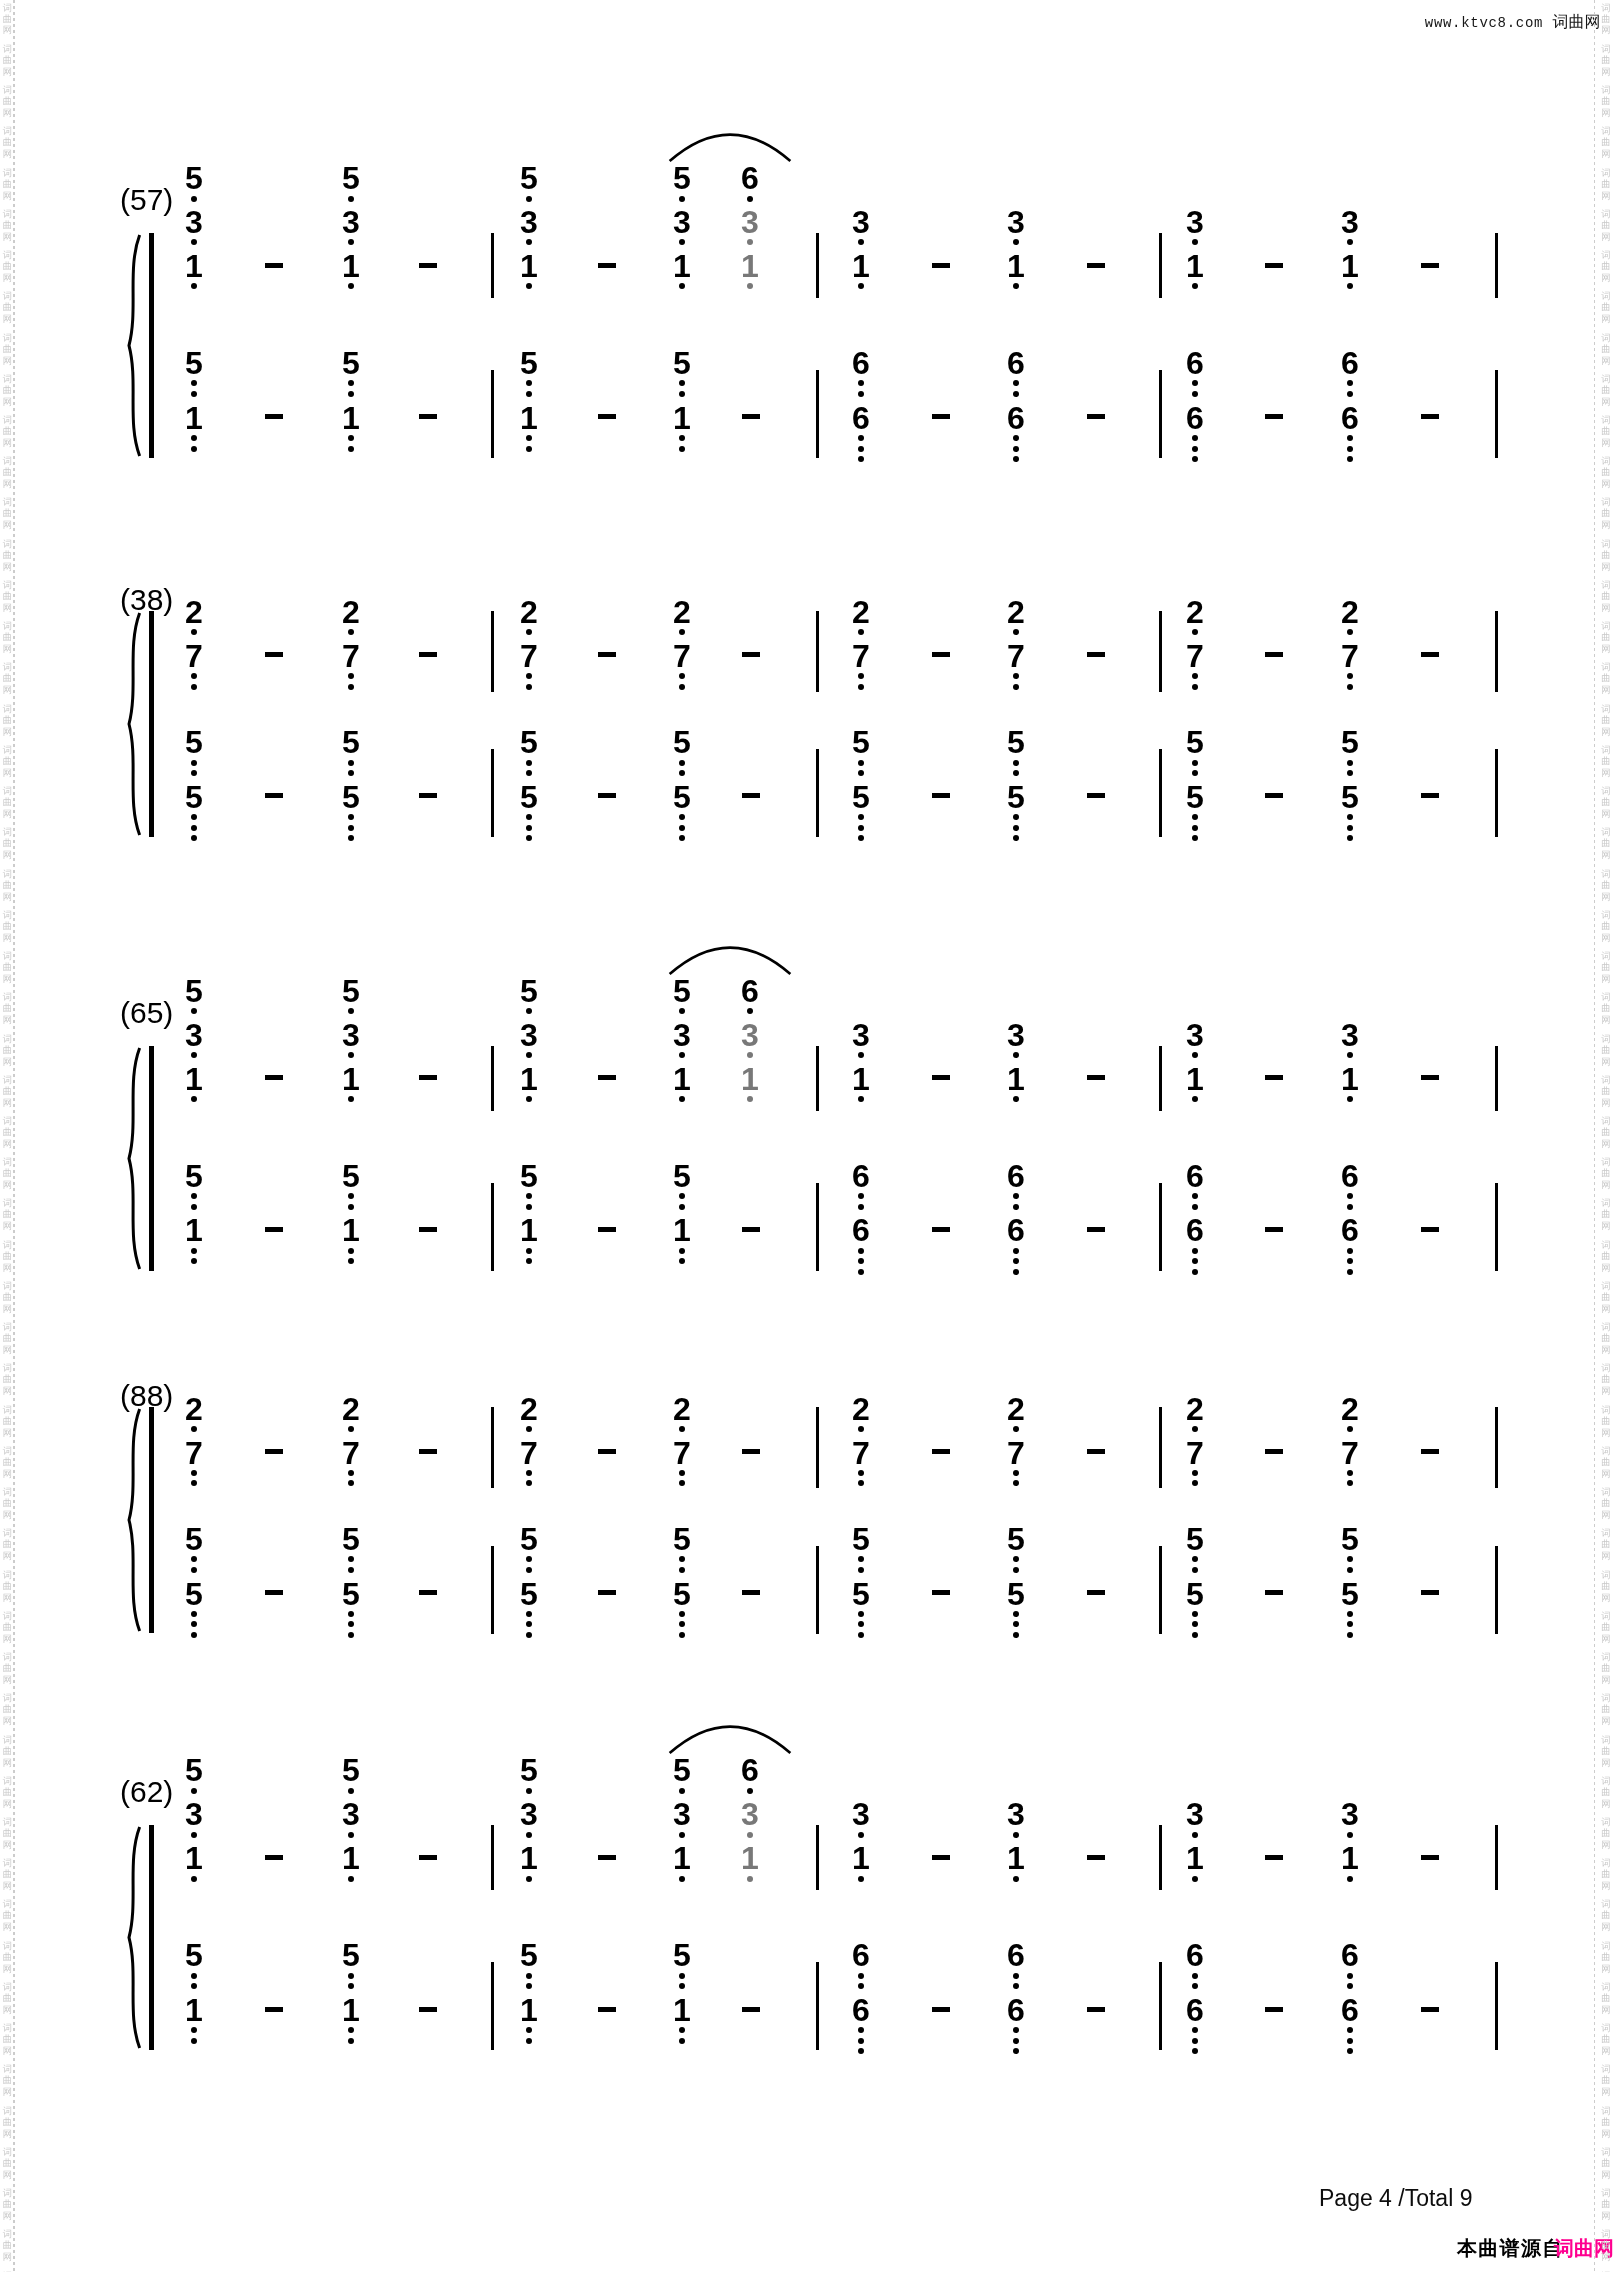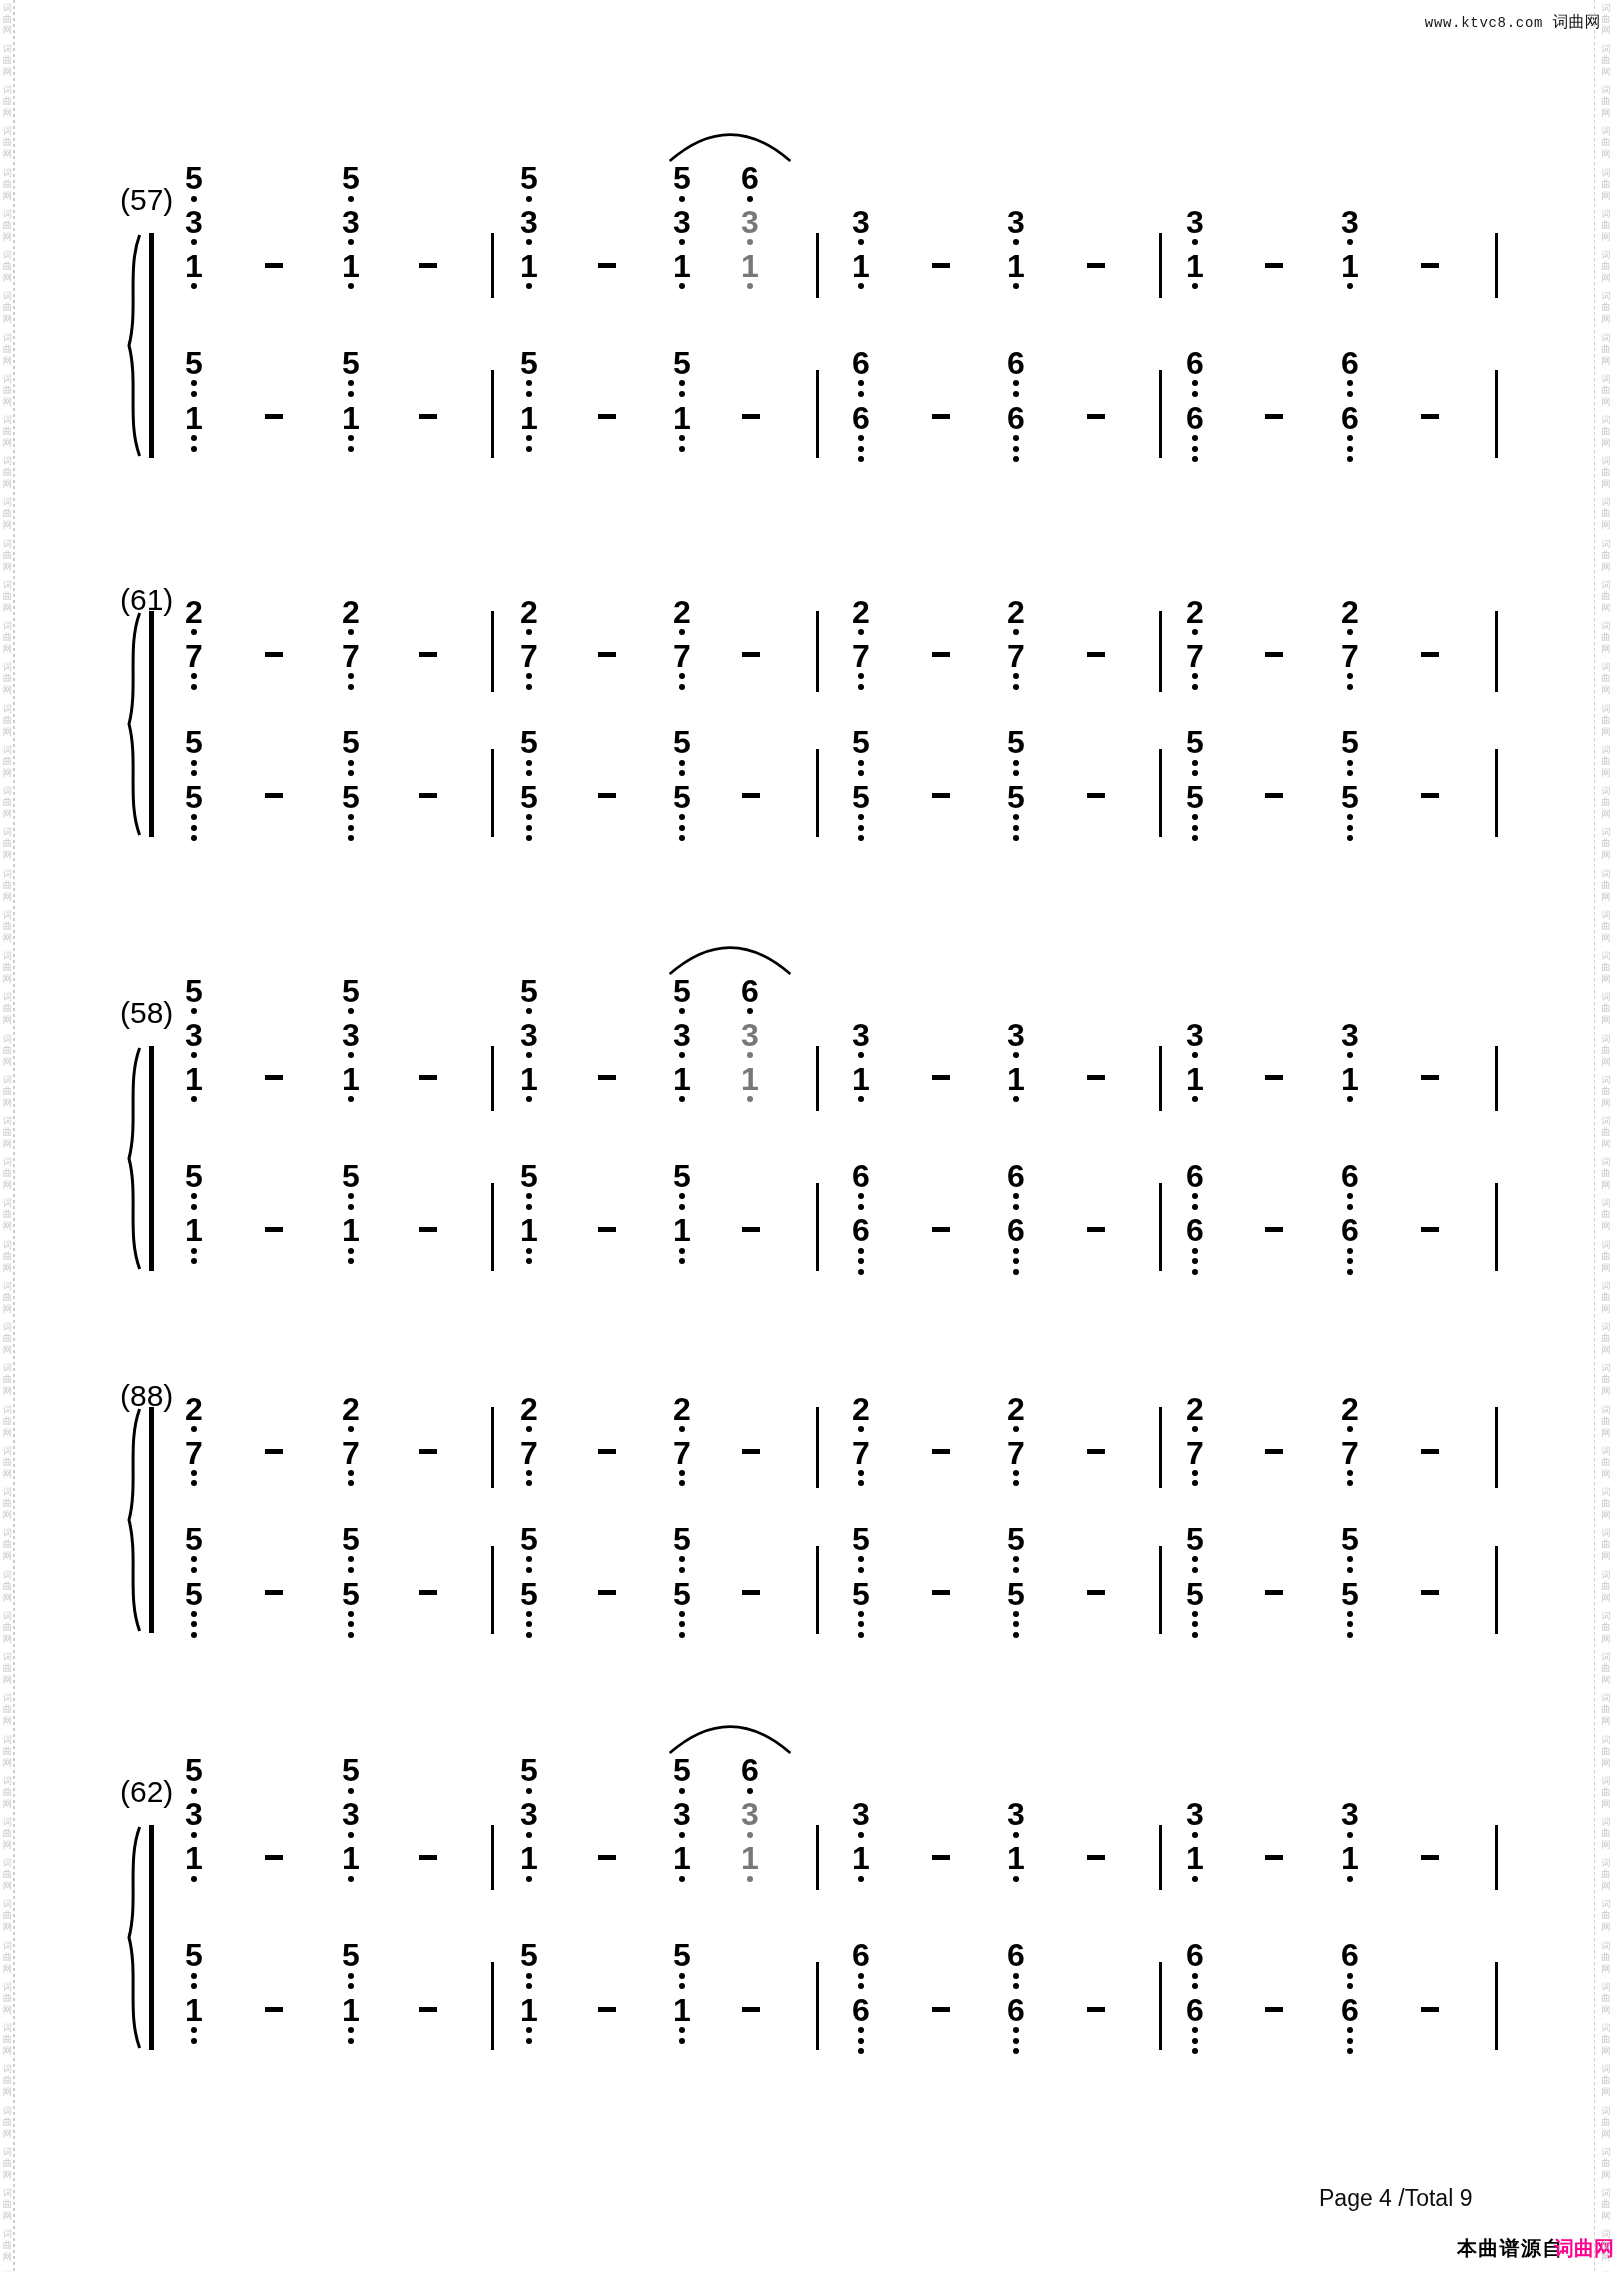--- a/index.html
+++ b/index.html
@@ -209,21 +209,21 @@
             <div class="digit" style="left: 1330px; top: 402px;">6</div>
             <div class="dot" style="left: 1347px; top: 435px;"></div>
             <div class="dot" style="left: 1347px; top: 446px;"></div>
             <div class="dot" style="left: 1347px; top: 456px;"></div>
           </div>
           <div class="dash" style="left: 1421px; top: 414px;"></div>
           <div class="bar" style="left: 1495px; top: 370px; height: 88px;"></div>
         </div>
       </div>
       <div style="position: absolute; left: 0px; top: 0px;">
-        <div class="syslabel" style="left: 120px; top: 585px;">(61)</div>
+        <div class="syslabel" style="left: 120px; top: 585px;">(38)</div>
         <svg width="17.3" height="226" style="left: 125px; top: 611px;" viewBox="0 0 26 340">
           <path d="M 22 3 C 3 54.4, 20 115.60000000000001, 6 170 C 20 224.4, 3 285.59999999999997, 22 337" fill="none" stroke="#000" stroke-width="4.5"></path>
         </svg>
         <div class="startbar" style="left: 149px; top: 611px; height: 226px;"></div>
         <div style="position: absolute; left: 0px; top: 0px;">
           <div style="position: absolute; left: 0px; top: 0px;">
             <div class="digit" style="left: 174px; top: 596px;">2</div>
             <div class="dot" style="left: 191px; top: 629px;"></div>
             <div class="digit" style="left: 174px; top: 640px;">7</div>
             <div class="dot" style="left: 191px; top: 673px;"></div>
@@ -372,21 +372,21 @@
             <div class="digit" style="left: 1330px; top: 781px;">5</div>
             <div class="dot" style="left: 1347px; top: 814px;"></div>
             <div class="dot" style="left: 1347px; top: 825px;"></div>
             <div class="dot" style="left: 1347px; top: 835px;"></div>
           </div>
           <div class="dash" style="left: 1421px; top: 793px;"></div>
           <div class="bar" style="left: 1495px; top: 749px; height: 88px;"></div>
         </div>
       </div>
       <div style="position: absolute; left: 0px; top: 0px;">
-        <div class="syslabel" style="left: 120px; top: 998px;">(58)</div>
+        <div class="syslabel" style="left: 120px; top: 998px;">(65)</div>
         <svg width="17.3" height="225" style="left: 125px; top: 1046px;" viewBox="0 0 26 338">
           <path d="M 22 3 C 3 54.08, 20 114.92, 6 169 C 20 223.08, 3 283.92, 22 335" fill="none" stroke="#000" stroke-width="4.5"></path>
         </svg>
         <div class="startbar" style="left: 149px; top: 1046px; height: 225px;"></div>
         <svg width="126" height="57" style="left: 667px; top: 924px;" viewBox="0 0 190 85">
           <path d="M 4 75 Q 95 -5 186 75" fill="none" stroke="#000" stroke-width="4"></path>
         </svg>
         <div style="position: absolute; left: 0px; top: 0px;">
           <div style="position: absolute; left: 0px; top: 0px;">
             <div class="digit" style="left: 174px; top: 975px;">5</div>

